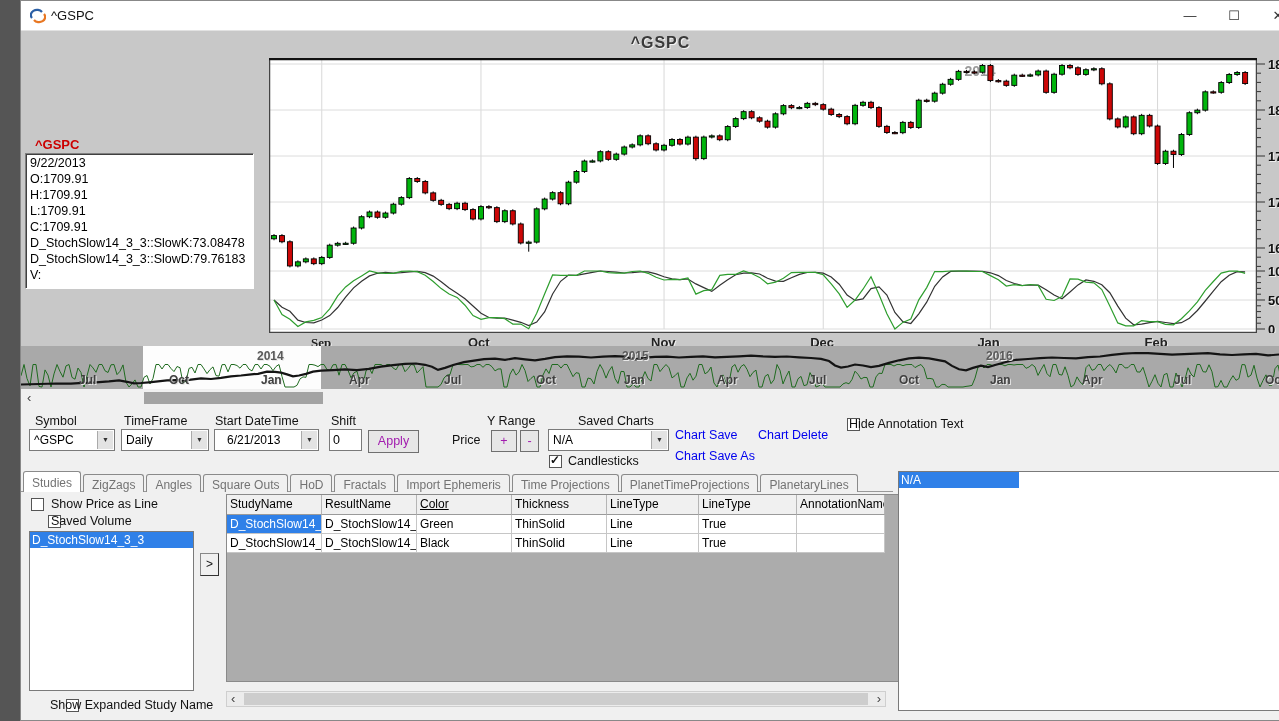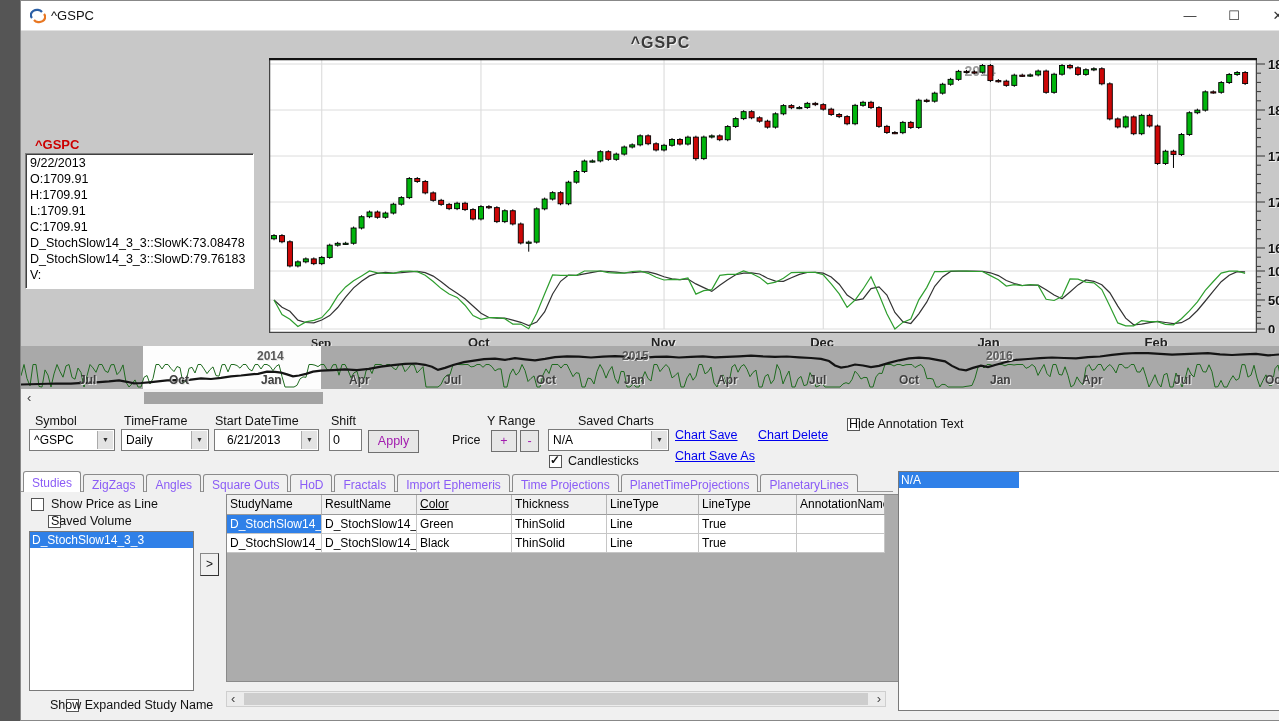--- a/index.html
+++ b/index.html
@@ -26,27 +26,27 @@
   .sb-arrow{font-size:13px;color:#444;line-height:15px;}
   #nav-thumb{left:123px;top:2px;width:179px;height:12px;background:#a3a3a3;}
   
   #controls{left:0;top:405px;width:1279px;height:64px;background:#f0f0f0;}
   .ctl-label{font-size:12.5px;color:#111;}
   .combo{height:22px;background:#fff;border:1px solid #7a7a7a;font-size:12px;color:#000;}
   .combo .val{position:absolute;left:4px;top:3px;white-space:nowrap;overflow:hidden;}
   .combo .dbtn{position:absolute;right:1px;top:1px;bottom:1px;width:16px;background:#e3e3e3;border-left:1px solid #aaa;text-align:center;font-size:7px;color:#333;line-height:18px;}
   .textbox{height:22px;background:#fff;border:1px solid #7a7a7a;font-size:12.5px;color:#000;padding:3px 3px 0 3px;}
   .pbutton{background:#e7e7e7;border:1px solid #707070;text-align:center;font-size:12.5px;color:#a21caf;}
-  .link{font-size:12.5px;color:#0000ee;text-decoration:underline;cursor:pointer;}
+  .link{font-size:12.5px;color:#0000ee;cursor:pointer;}
   .cb{width:13px;height:13px;background:#fff;border:1px solid #555;display:inline-block;position:relative;}
   .cb.on::after{content:"✓";position:absolute;left:0px;top:-3px;font-size:12px;font-weight:bold;color:#111;}
   .cb-label{font-size:12.5px;color:#111;}
   
   #tabstrip{left:0;top:469px;width:872px;height:22px;background:#f0f0f0;border-bottom:1px solid #999;}
-  .tab{position:relative;display:inline-block;margin-left:2px;padding:3px 8px 2px 8px;font-size:12px;color:#8b5cf6;background:#f0f0f0;border:1px solid #8a8a8a;border-bottom:none;border-radius:3px 3px 0 0;top:3px;}
+  .tab{position:relative;display:inline-block;margin-left:2px;padding:3px 8px 2px 8px;font-size:12px;color:#737373;background:#f0f0f0;border:1px solid #8a8a8a;border-bottom:none;border-radius:3px 3px 0 0;top:3px;}
   .tab.active{background:#fff;top:1px;padding-top:4px;z-index:2;}
   
   #content{left:0;top:491px;width:1279px;height:221px;background:#f0f0f0;}
   .listbox{background:#fff;border:1px solid #7a7a7a;overflow:hidden;}
   .list-item{font-size:12px;color:#000;height:16px;line-height:16px;padding-left:2px;white-space:nowrap;}
   .list-item.sel{background:#2f80e8;color:#fff;}
   
   #grid{left:205px;top:2px;width:752px;height:188px;background:#acacac;border:1px solid #8a8a8a;overflow:hidden;}
   .grow{display:flex;}
   .gcell{flex:none;height:19px;line-height:18px;font-size:12px;color:#000;background:#fff;border-right:1px solid #c6c6c6;border-bottom:1px solid #c6c6c6;padding-left:3px;white-space:nowrap;overflow:hidden;}

